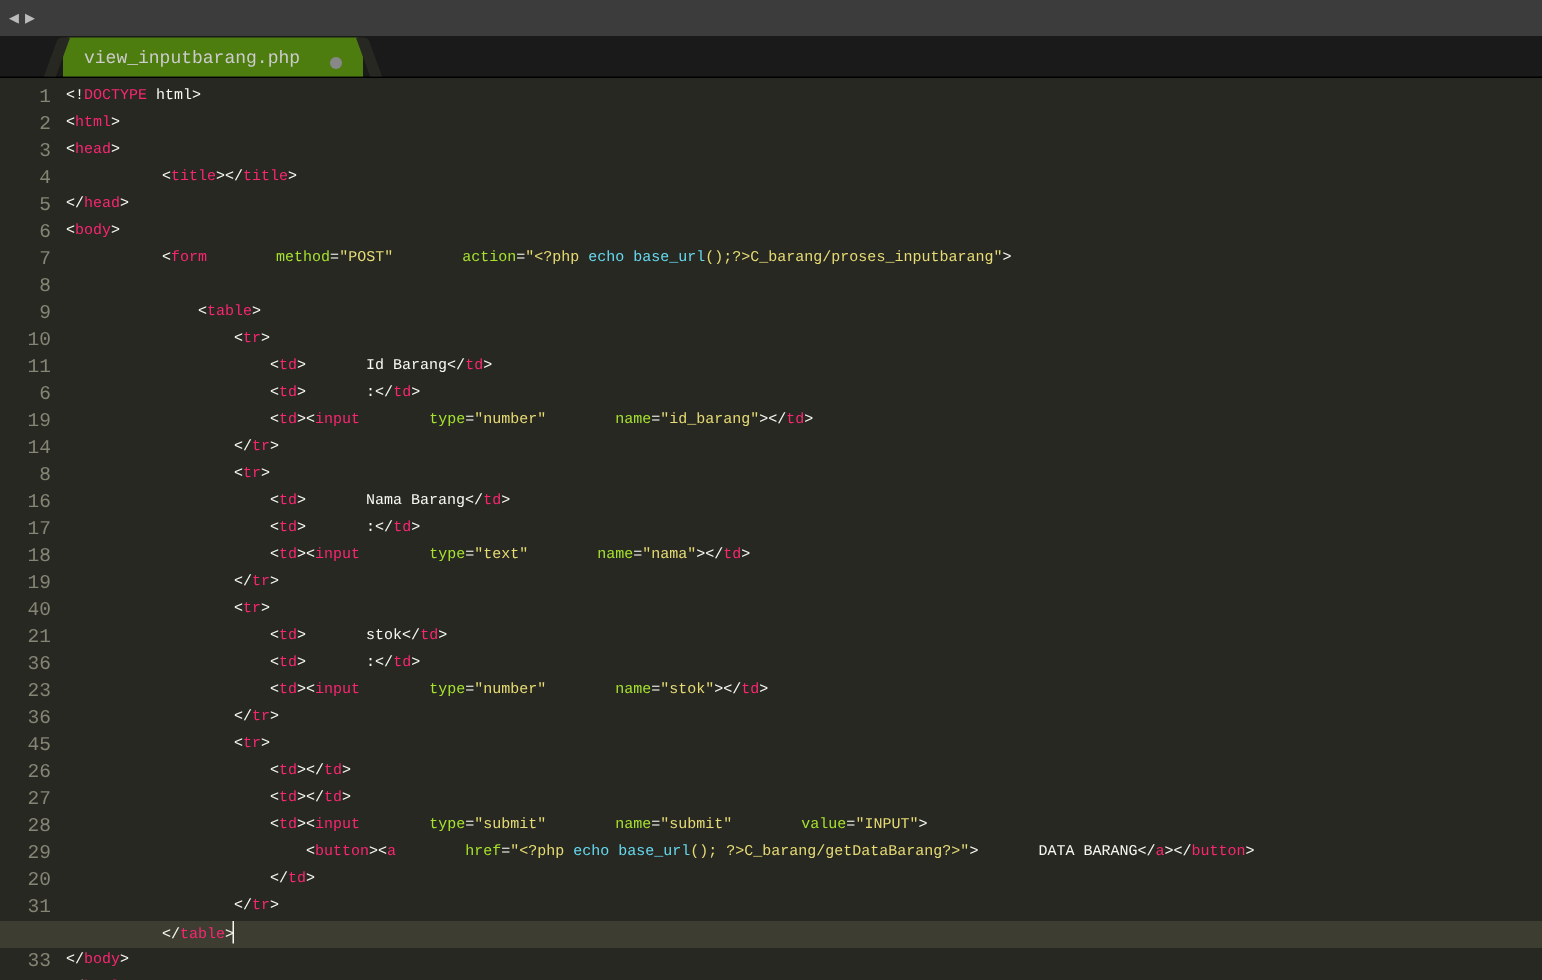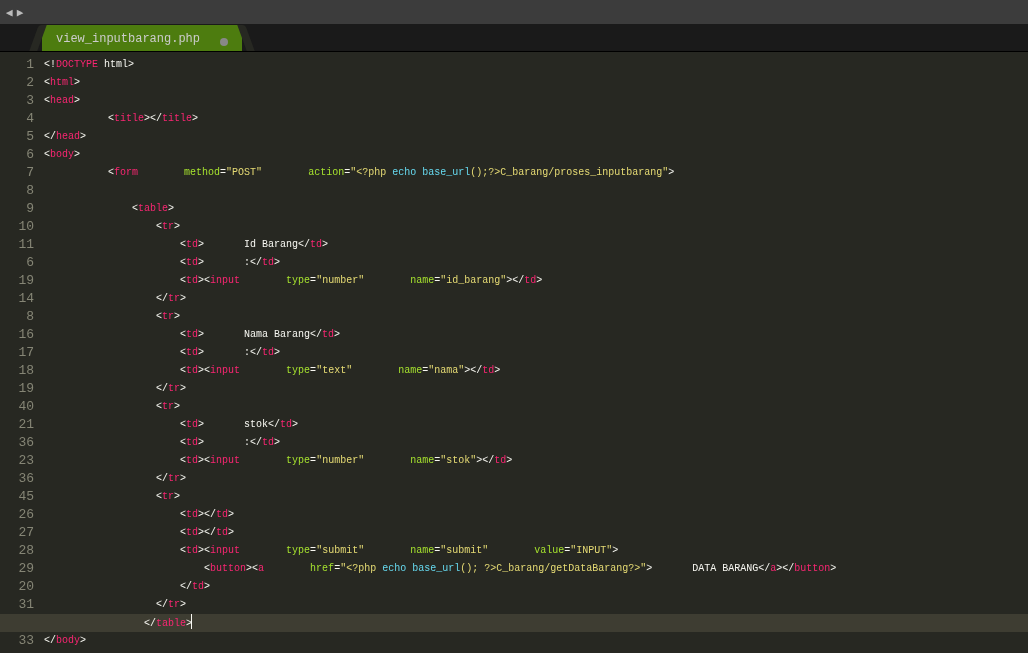--- a/index.html
+++ b/index.html
@@ -91,21 +91,21 @@
       padding: 4px 0;
       font-size: 10px;
       line-height: 18px;
       white-space: pre;
       position: relative;
     }
     .line { height: 18px; }
     .line.active {
       background: #3e3d32;
       margin-left: -44px;
-      padding-left: 56px;
+      padding-left: 20px;
       position: relative;
     }
     .gutter .active-ln {
       background: #3e3d32;
     }
     .cursor {
       display: inline-block;
       width: 1px;
       height: 15px;
       background: #f8f8f2;

